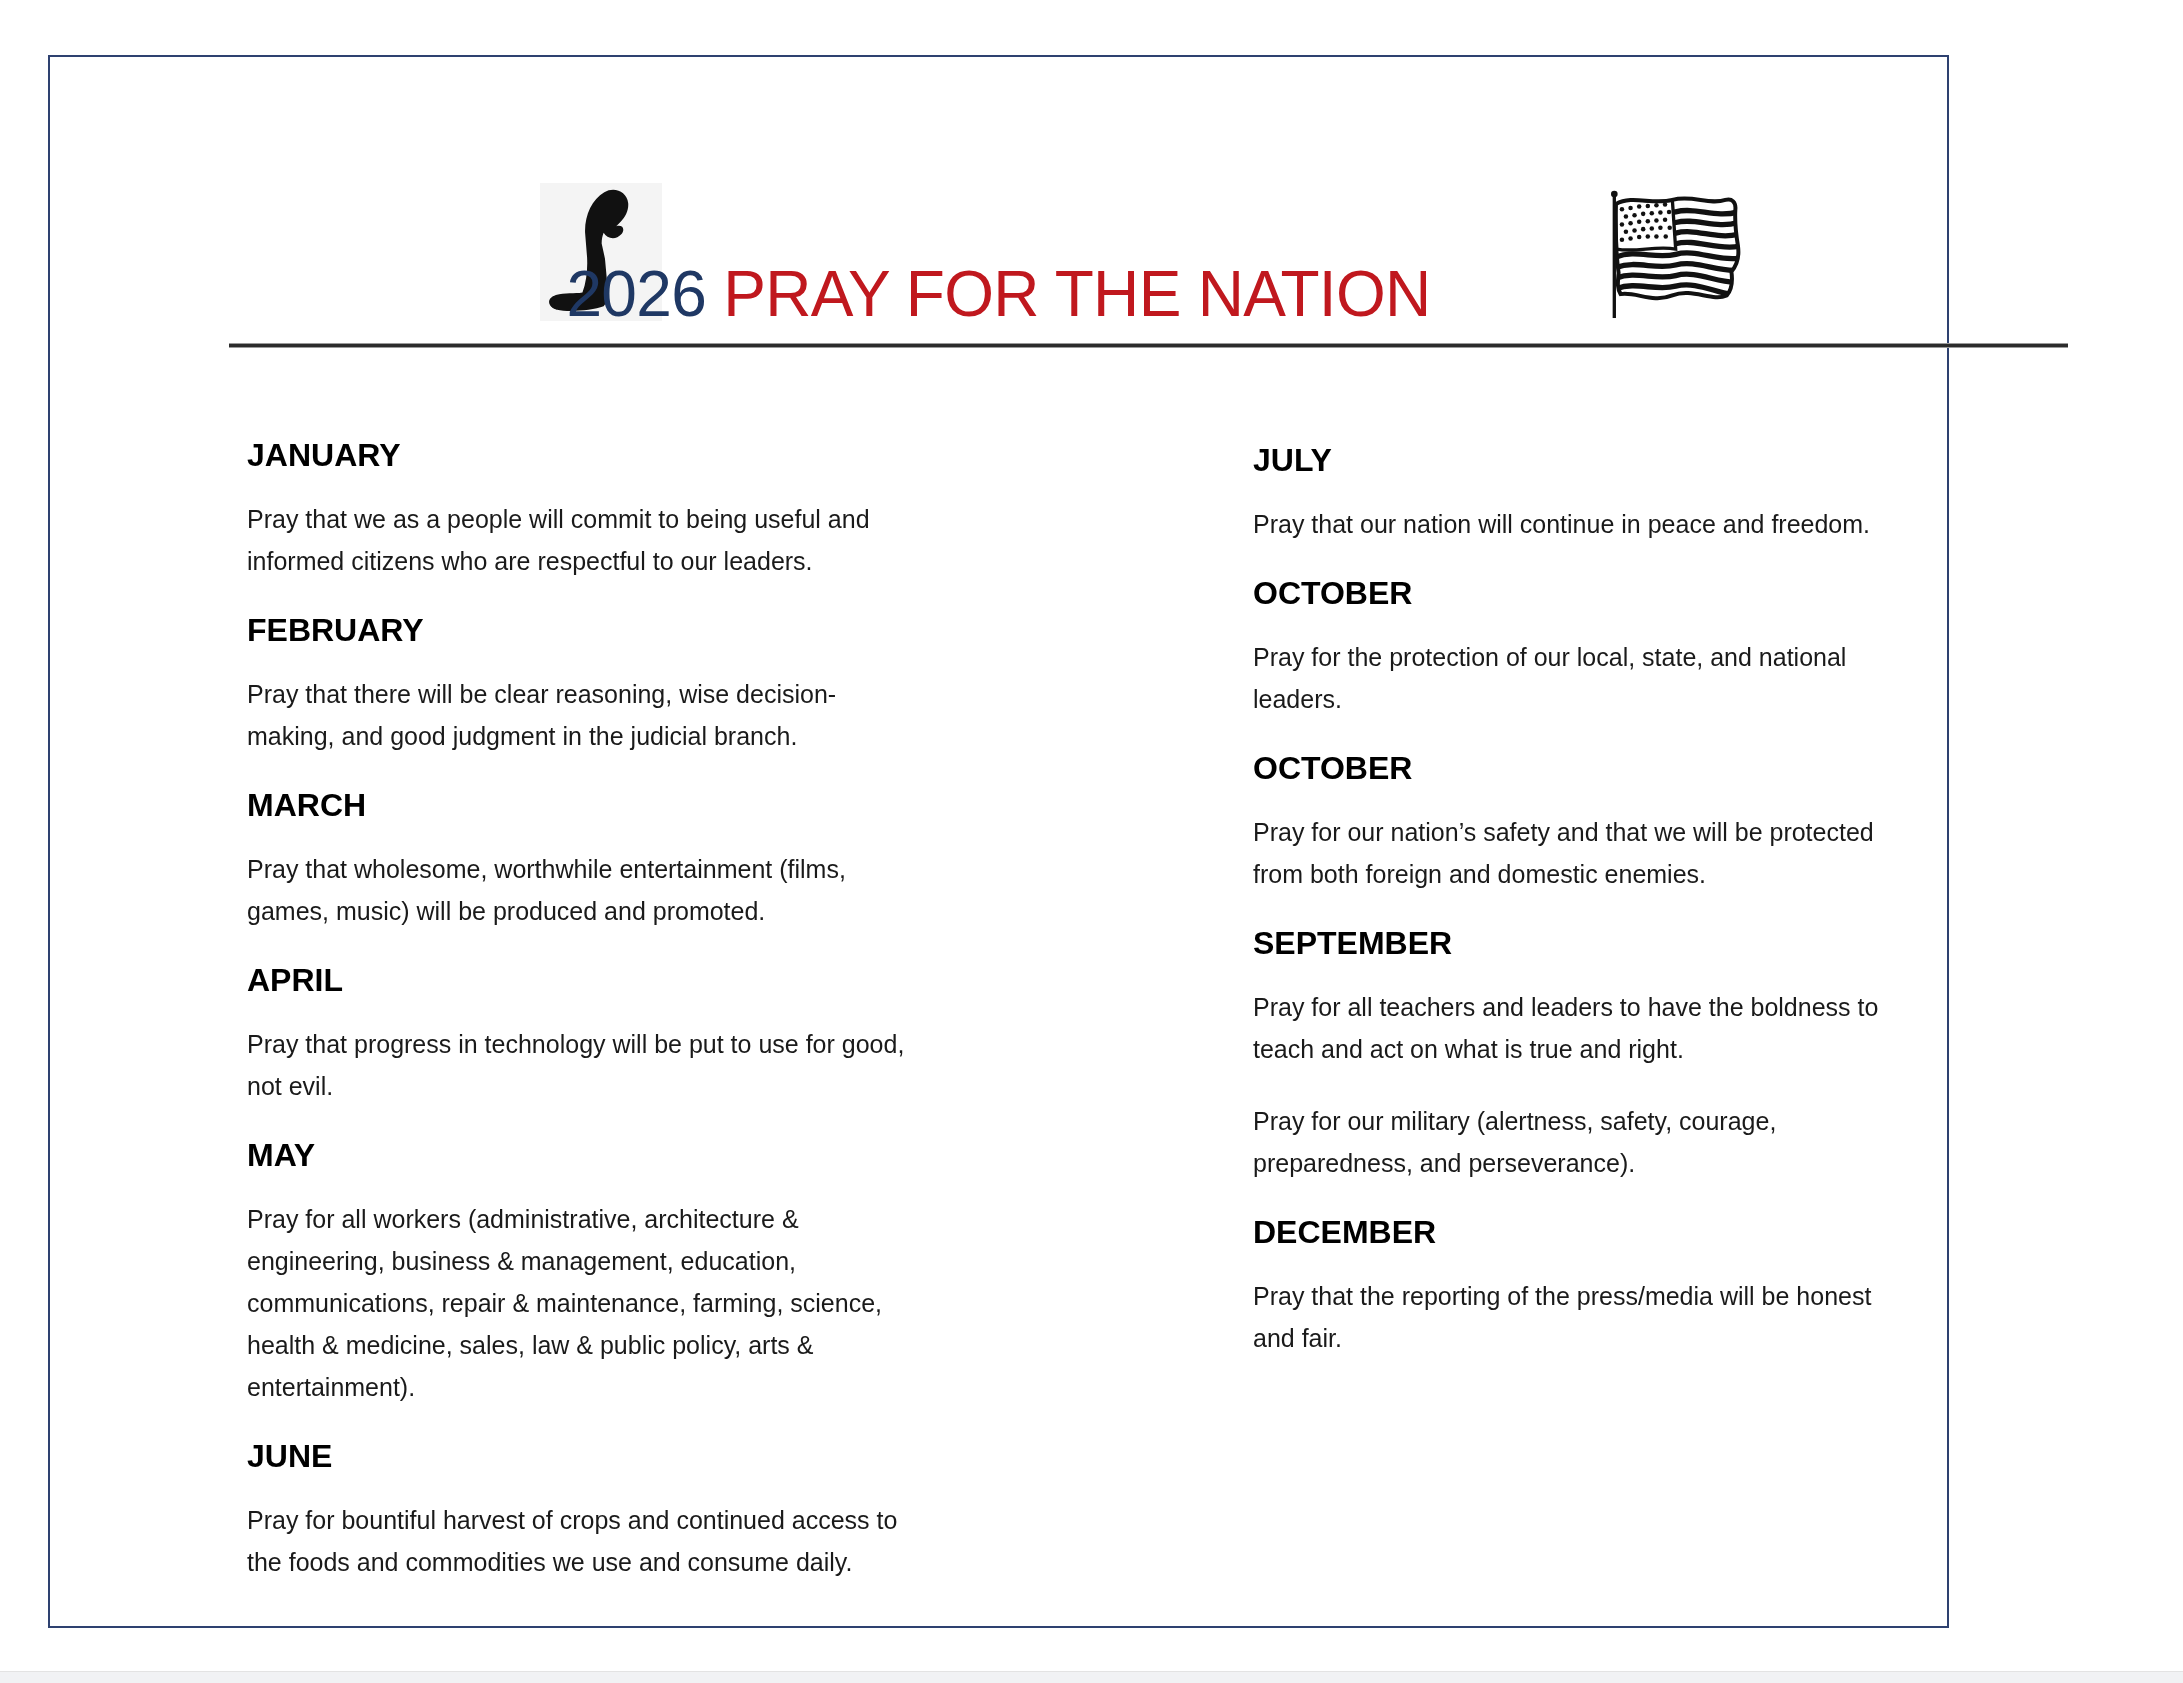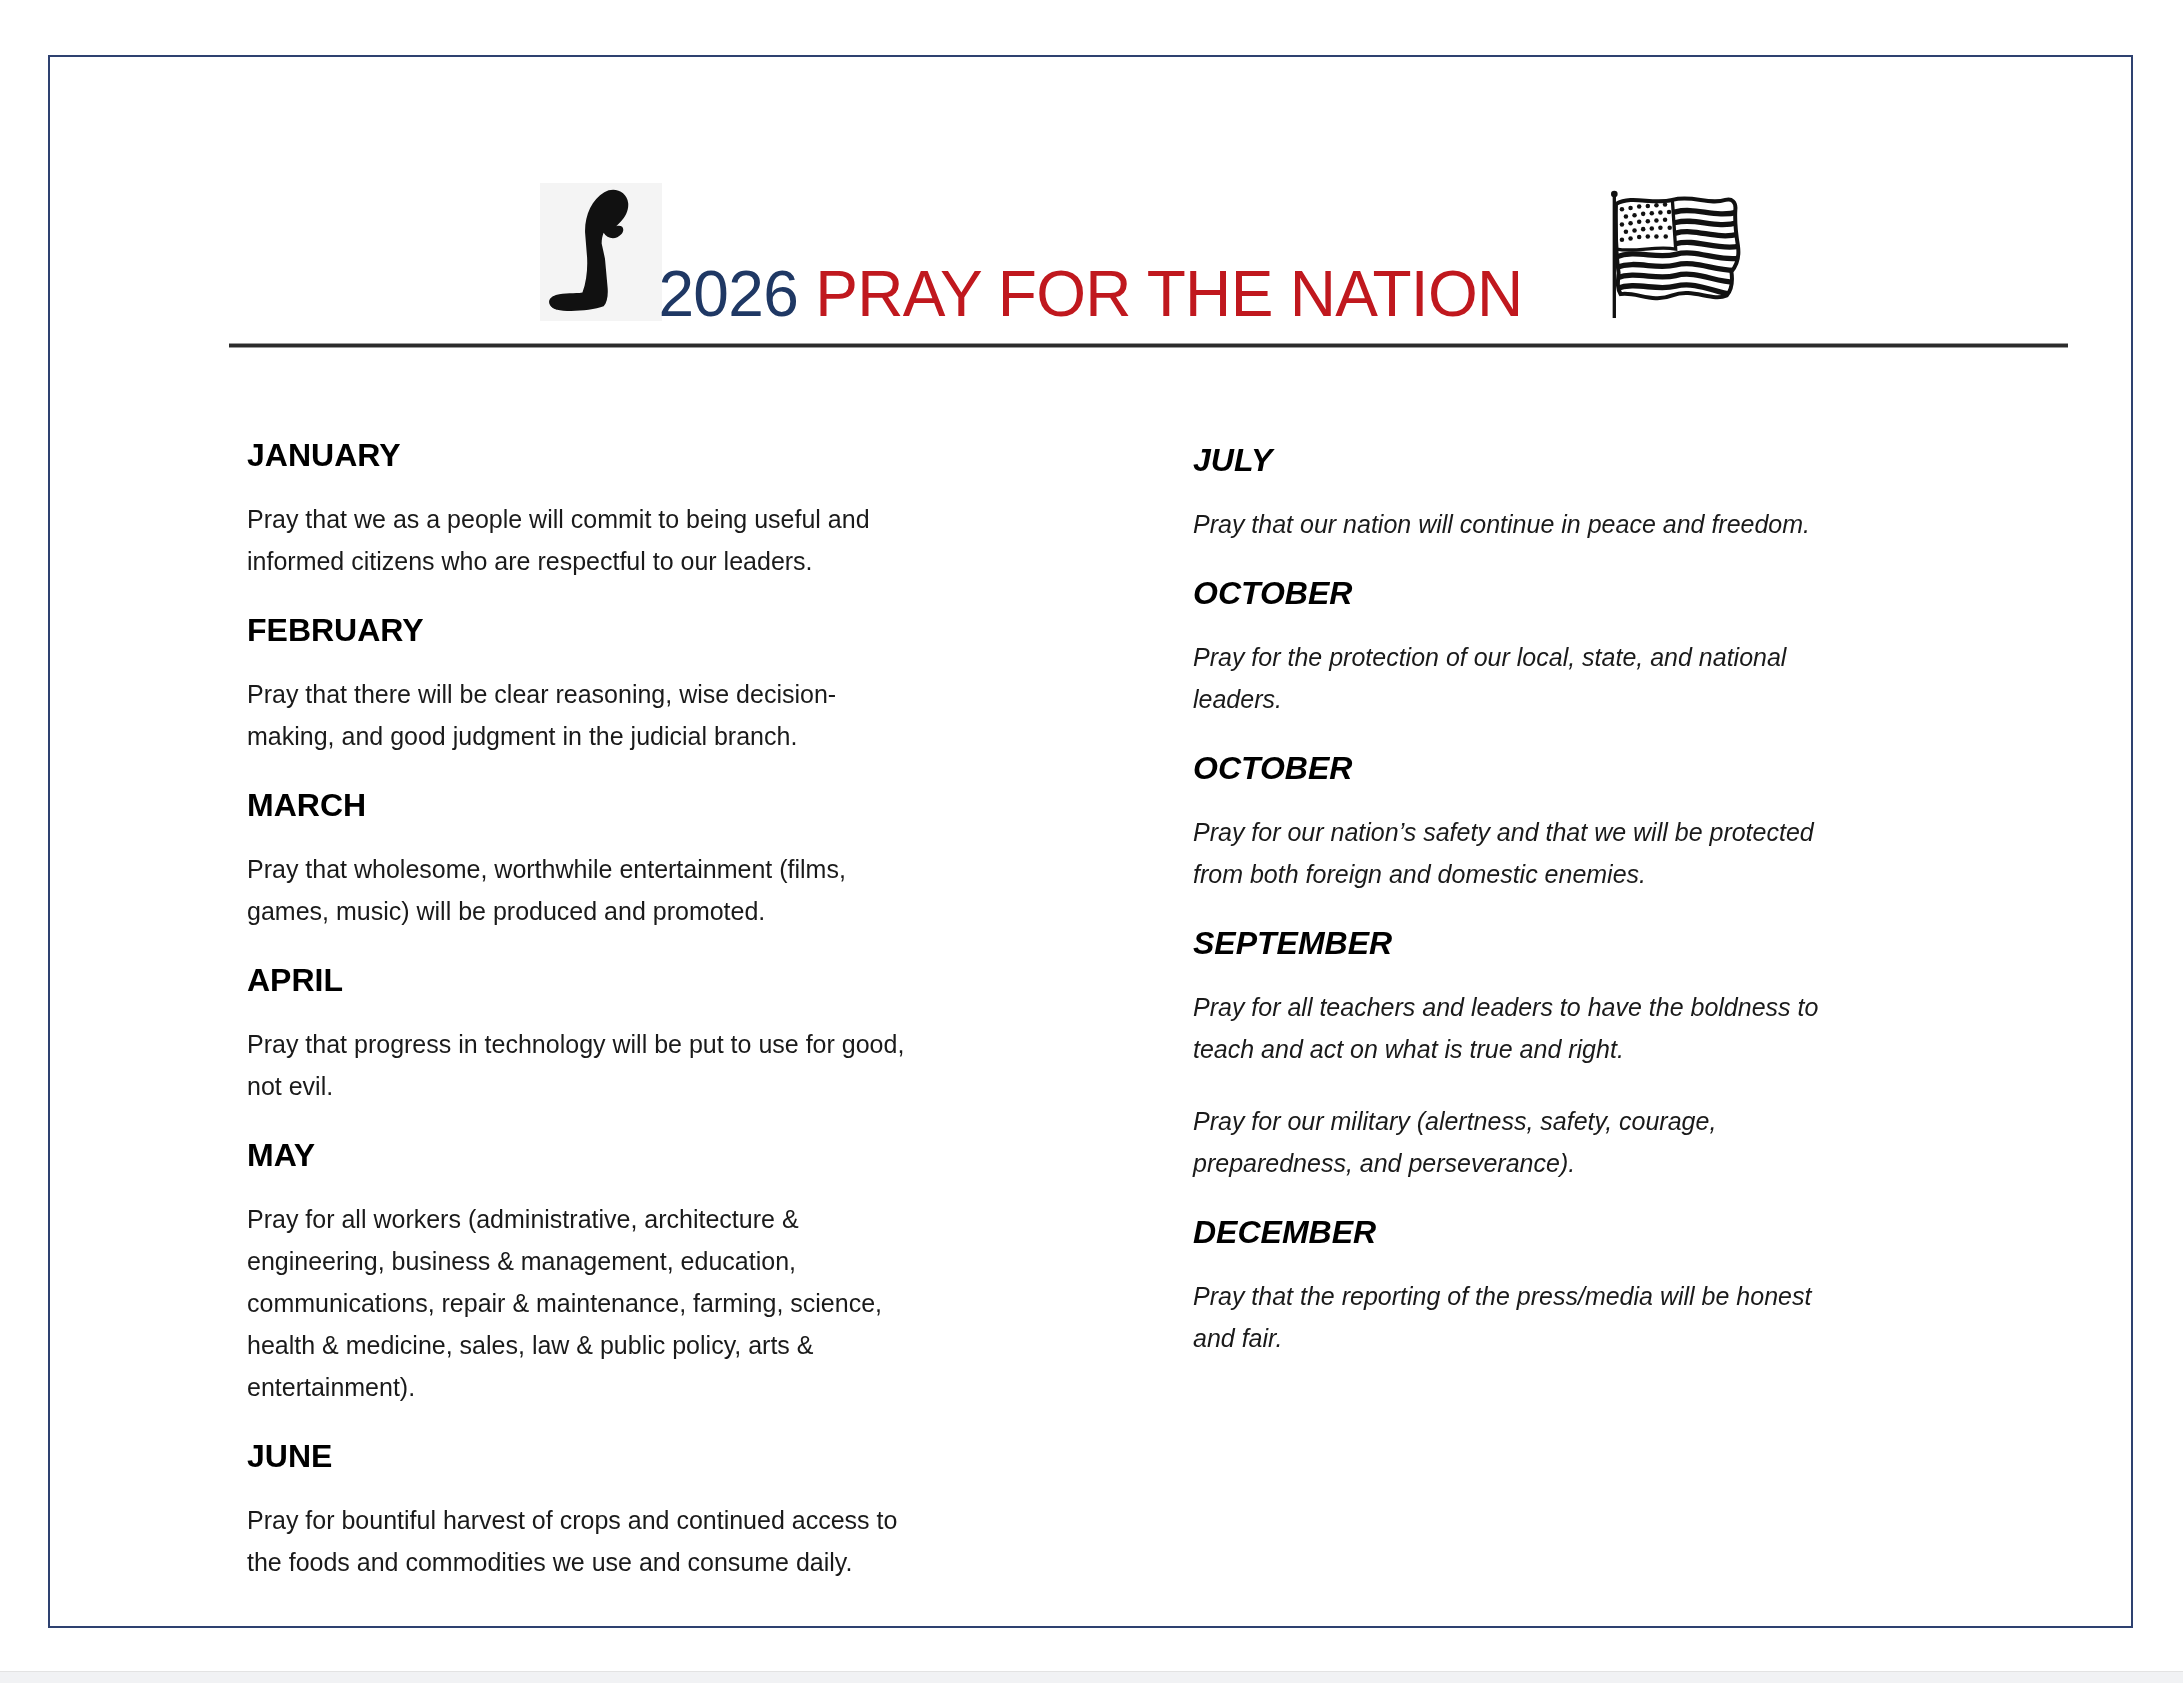--- a/index.html
+++ b/index.html
@@ -1,21 +1,21 @@
 <!DOCTYPE html>
 <html style="font-size:10.6px"><head>
 <meta charset="utf-8">
 <style>
   html,body{margin:0;padding:0;background:#ffffff;}
   #page{
     position:relative;width:2183px;height:1684px;background:#ffffff;overflow:hidden;
     font-family:"Liberation Sans","DejaVu Sans",sans-serif;color:#1a1a1a;
   }
   #frame{
-    position:absolute;left:48px;top:55px;width:2085px;height:1573px;
+    position:absolute;left:48px;top:55px;width:1901px;height:1573px;
     border:2.6px solid #2e4170;background:#ffffff;box-sizing:border-box;
   }
   
   #pray-box{
     position:absolute;left:490px;top:126px;width:122px;height:138px;
     background:#f4f4f4;
   }
   #pray-box svg{position:absolute;left:0;top:0;width:100%;height:100%;}
   #flag-box{
     position:absolute;left:1556px;top:131px;width:142px;height:134px;
@@ -27,21 +27,21 @@
   }
   #title .year{color:#1f3864;}
   #title .main{color:#c0181e;}
   #header-rule{
     position:absolute;left:179px;top:286px;width:1839px;height:4.6px;
     background:linear-gradient(to bottom,#9a9a9a 0 15%,#2c2c2c 15% 85%,#9a9a9a 85% 100%);
   }
   
   .column{position:absolute;width:880px;}
   #col-left{left:185px;top:368px;}
-  #col-right{left:1131px;top:373px;width:847px;font-style:italic;}
+  #col-right{left:1191px;top:373px;width:847px;}
   .month{margin:12px;}
   .month-name{
     margin:0 0 24px 0;font-size:32px;line-height:37px;font-weight:700;color:#000000;
   }
   .month-text{
     margin:0 0 30px 0;font-size:25px;line-height:42px;font-weight:400;color:#1a1a1a;
     white-space:pre-line;
   }
   
   #bottom-strip{

